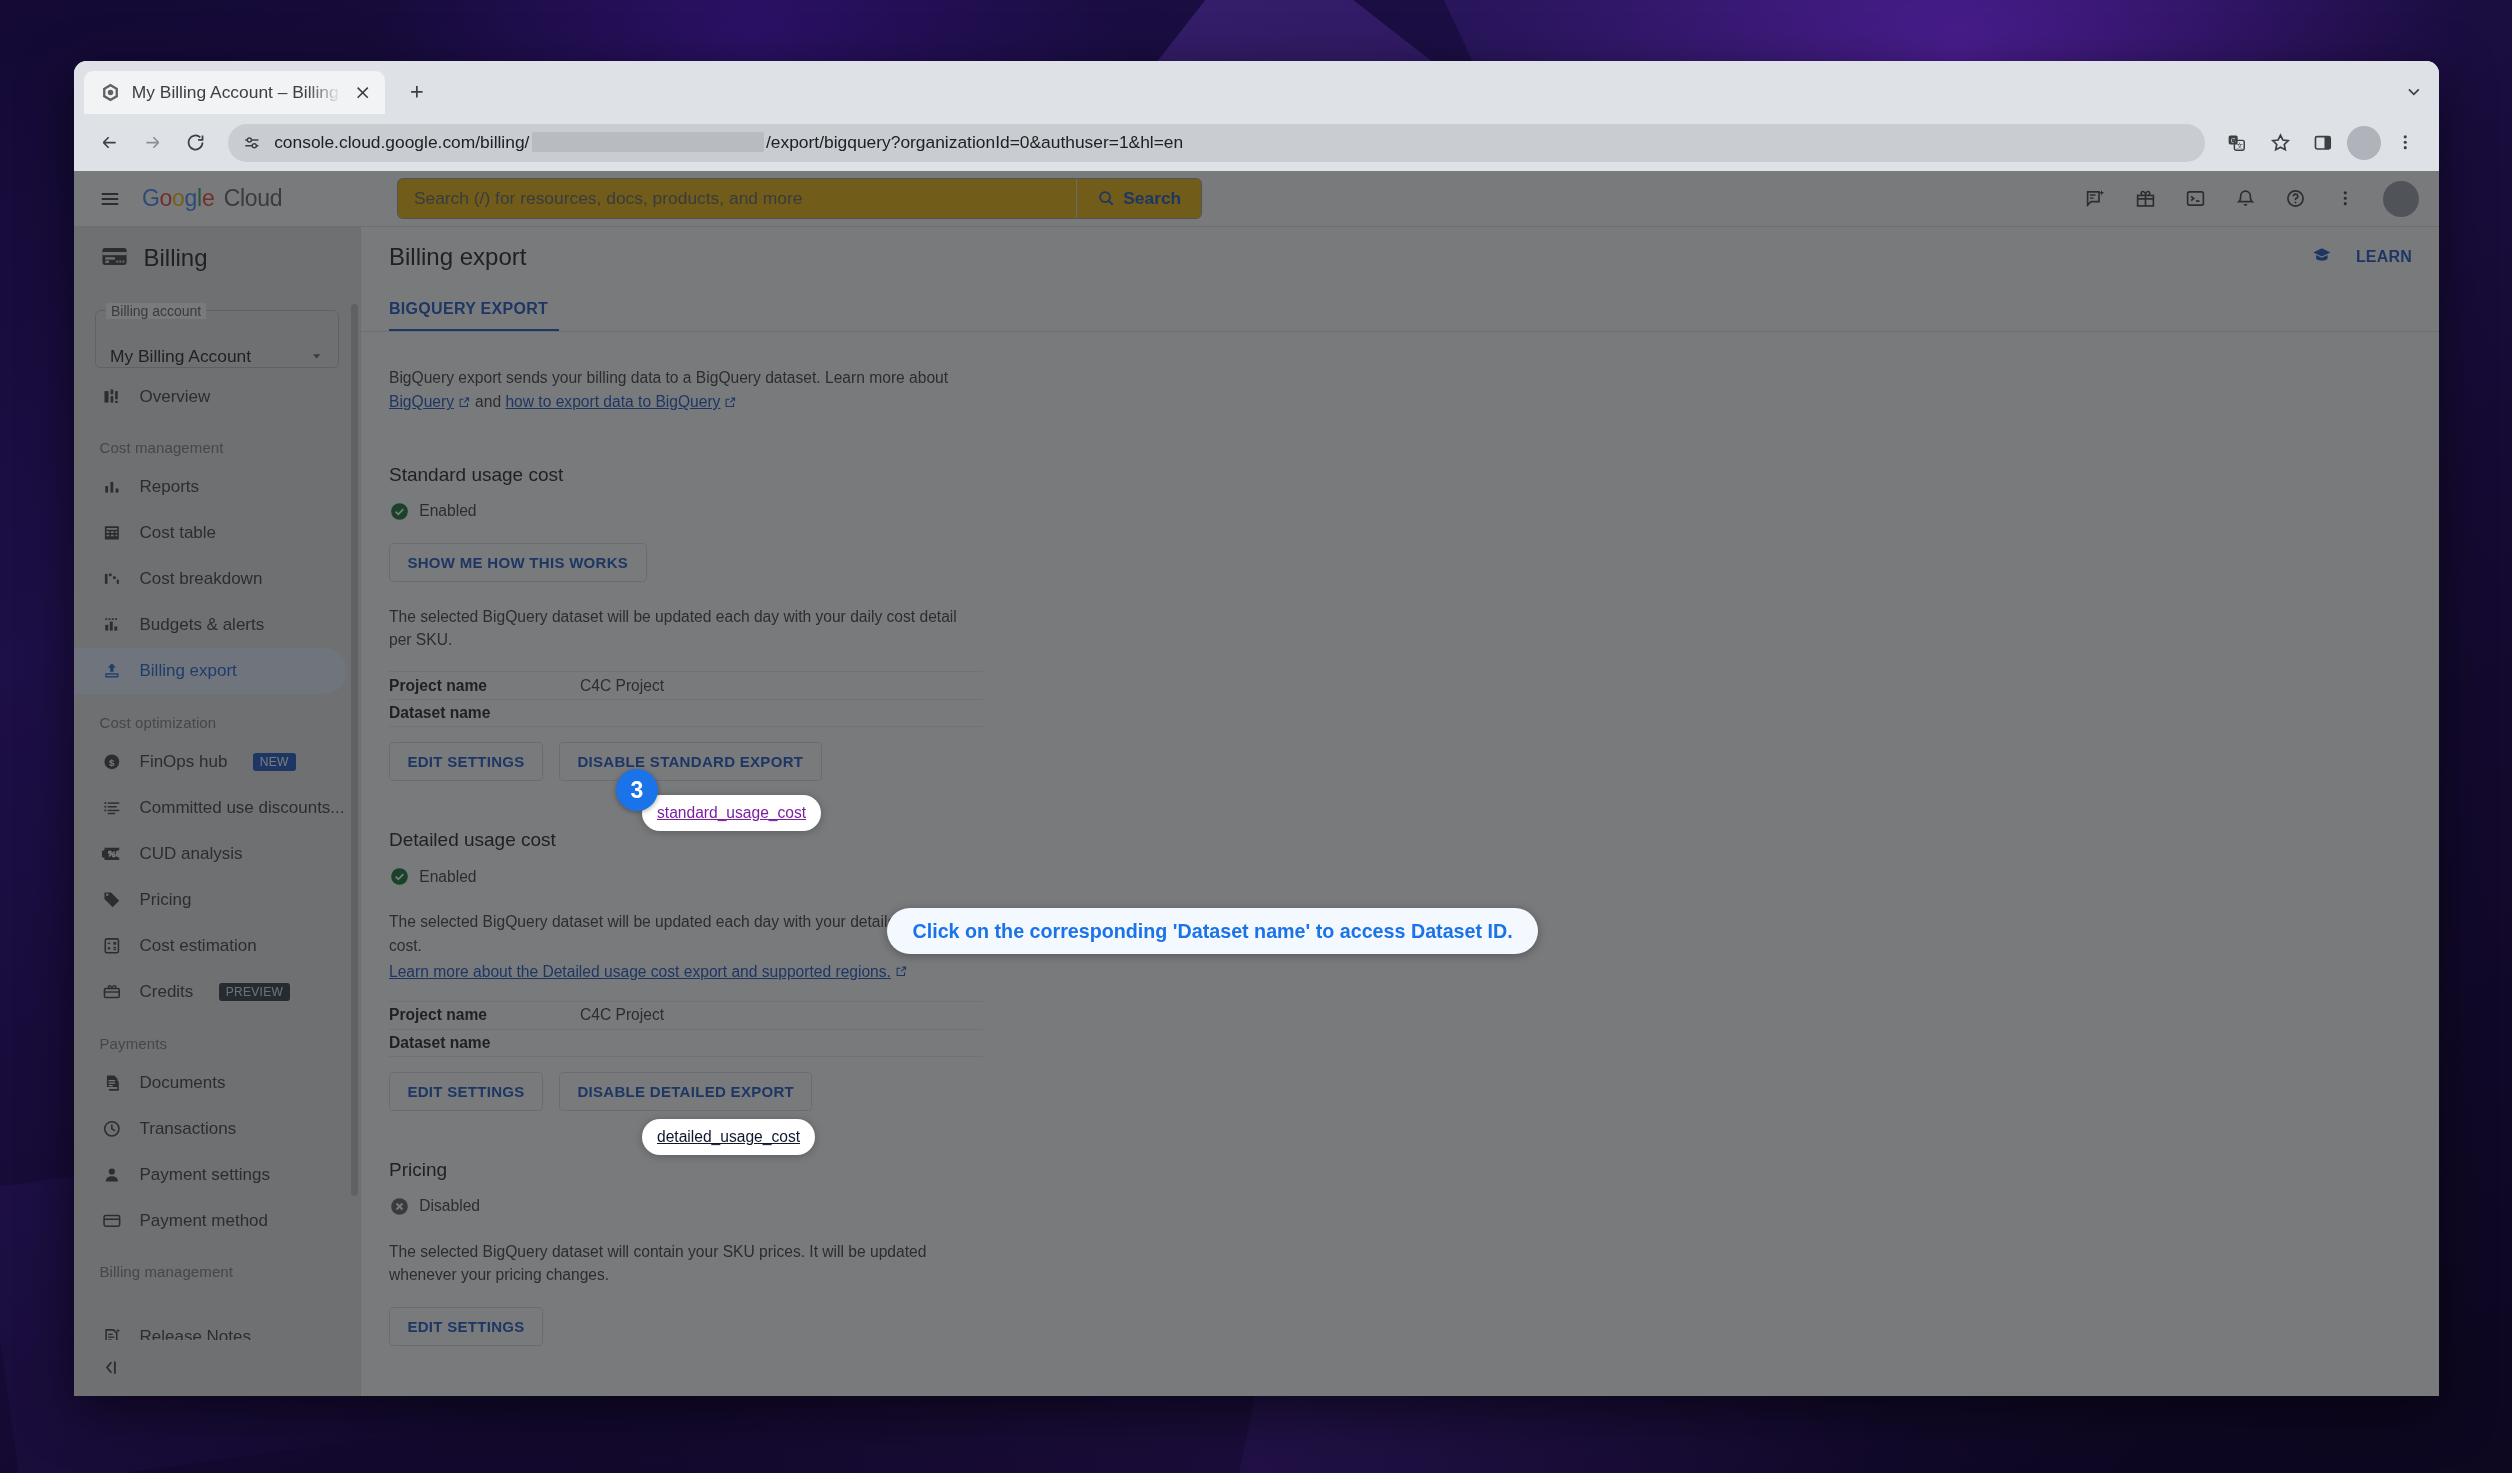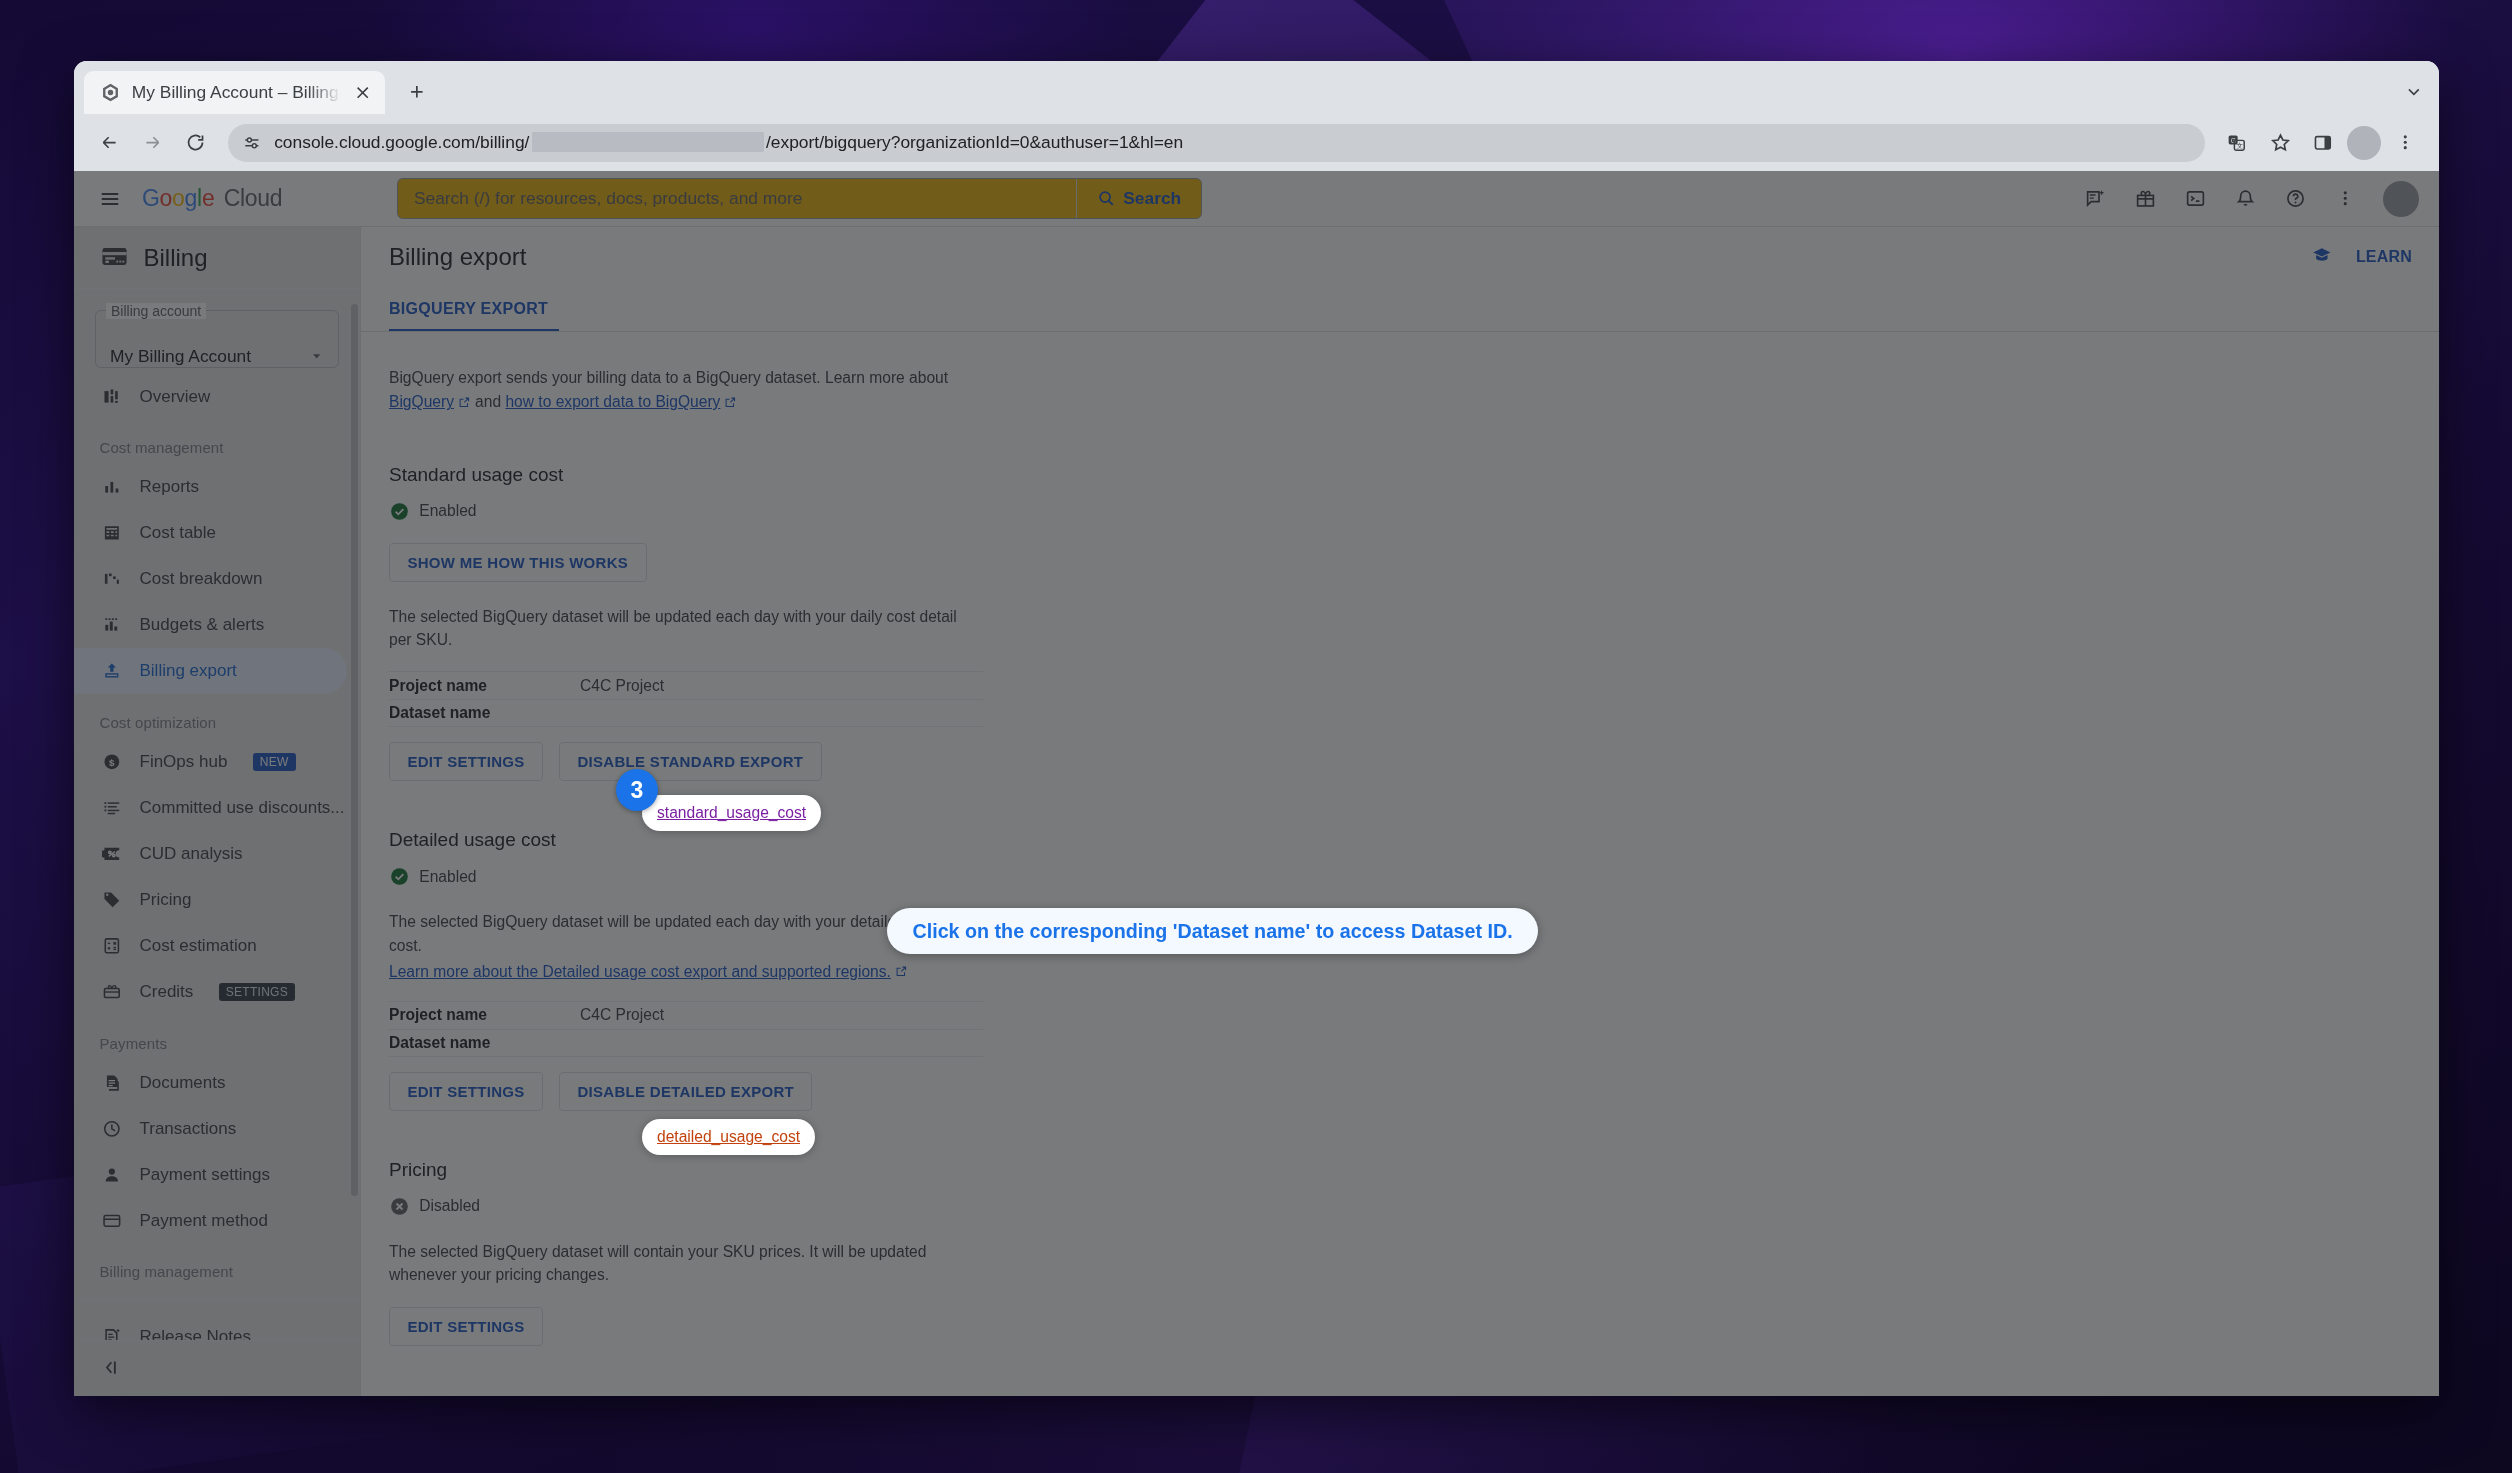--- a/index.html
+++ b/index.html
@@ -231,21 +231,21 @@
     position: absolute; inset: 0; background: rgba(32,33,36,.60);
     pointer-events: none; z-index: 40;
   }
   .spotlight {
     position: absolute; z-index: 60; background: #ffffff;
     border-radius: 19.7px; display: flex; align-items: center; padding: 0 15px;
     box-shadow: 0 1.2px 8px rgba(0,0,0,.25);
   }
   .spot-link { font-size: 15.6px; text-decoration: underline; }
   .spot-link.visited { color: #7b1fa2; }
-  .spot-link.unvisited { color: #c2410c; }
+  .spot-link.unvisited { color: #0f172a; }
   .step-marker {
     position: absolute; z-index: 70;
     width: 42px; height: 42px; border-radius: 50%;
     background: #1a73e8; color: #fff;
     display: flex; align-items: center; justify-content: center;
     font-size: 23px; font-weight: bold;
     box-shadow: 0 1.2px 5.8px rgba(0,0,0,.35);
   }
   .callout {
     position: absolute; z-index: 70;
@@ -608,21 +608,21 @@
           </div>
           <div class="sb-item">
             <span class="sb-ico">
               <svg viewBox="0 0 24 24" width="19.7" height="19.7">
                   <rect x="3" y="8" width="18" height="11" rx="1.6" fill="none" stroke="#3c4043" stroke-width="1.9"></rect>
                   <line x1="3" y1="12.2" x2="21" y2="12.2" stroke="#3c4043" stroke-width="1.7"></line>
                   <path fill="none" stroke="#3c4043" stroke-width="1.7" d="M12 8c-.4-2-1.6-3.6-3-3.6S7.2 6.4 9 8M12 8c.4-2 1.6-3.6 3-3.6S17.8 6.4 16 8"></path>
                 </svg>
             </span>
             <span>Credits</span>
-            <span class="badge badge-preview">SETTINGS</span>
+            <span class="badge badge-preview">PREVIEW</span>
           </div>
 
           <div class="sb-section">Payments</div>
           <div class="sb-item">
             <span class="sb-ico">
               <svg viewBox="0 0 24 24" width="19.7" height="19.7">
                   <path d="M6 3h9l4 4v10H6z"></path>
                   <path d="M8 8.5h8v1.5H8zm0 3h8V13H8zm0 3h5v1.5H8z" fill="#fff"></path>
                   <path d="M8.5 19.5h10V9l2 2v10.5h-12z"></path>
                 </svg>

